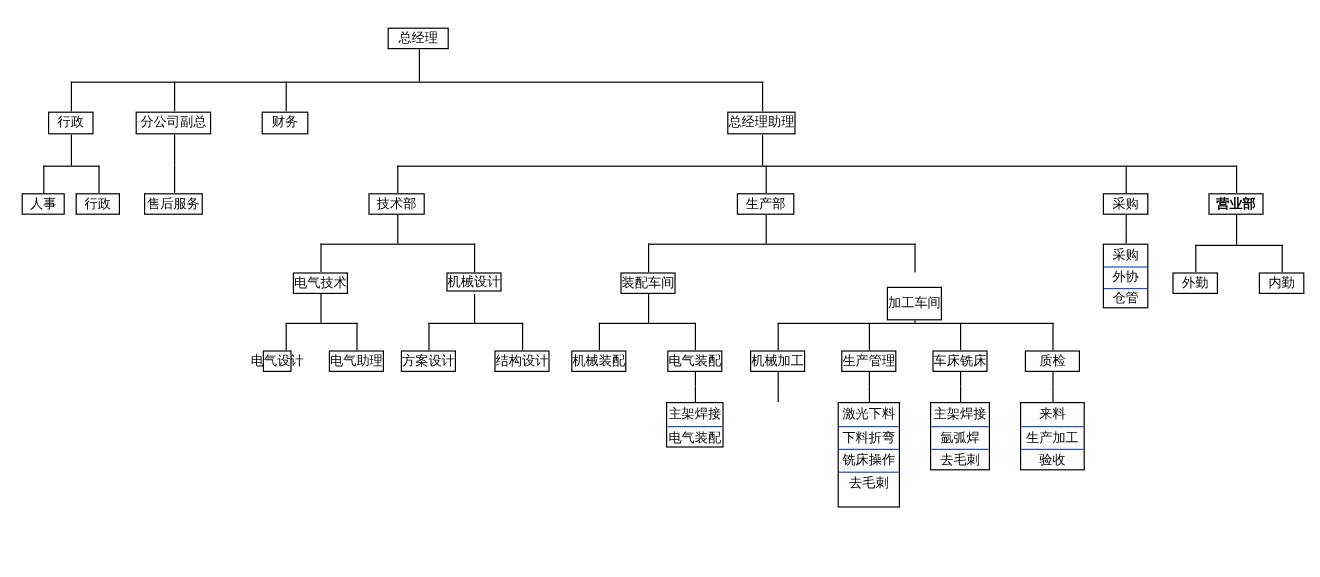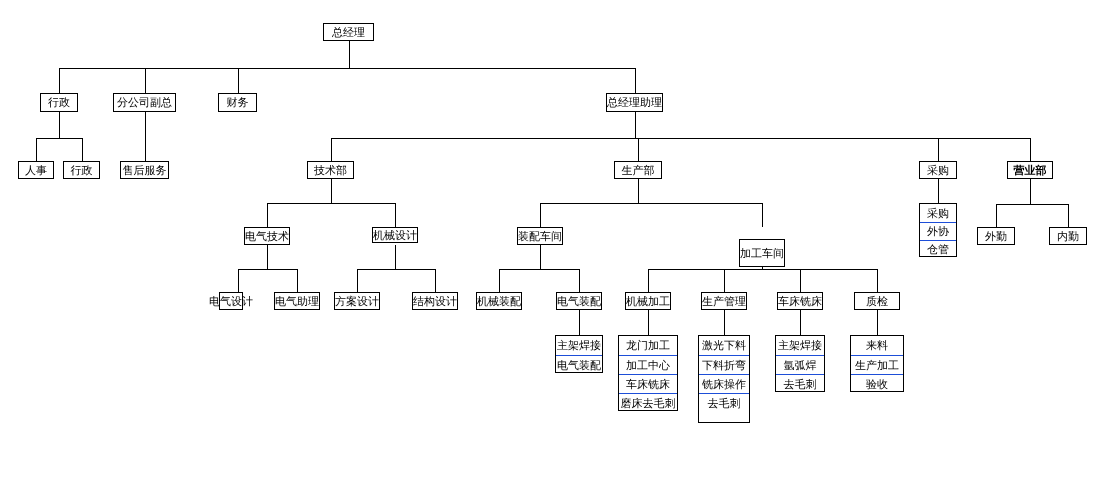--- a/index.html
+++ b/index.html
@@ -85,26 +85,20 @@
     <div class="node" style="left: 854px; top: 292px; width: 46px; height: 18px;">质检</div>
     <div class="stack" style="left: 919px; top: 203px; width: 38px; height: 54px;">
       <div class="stack-row" style="height: 18px;">采购</div>
       <div class="stack-row" style="height: 18px;">外协</div>
       <div class="stack-row" style="height: 18px;">仓管</div>
     </div>
     <div class="stack" style="left: 555px; top: 335px; width: 48px; height: 38px;">
       <div class="stack-row" style="height: 19px;">主架焊接</div>
       <div class="stack-row" style="height: 19px;">电气装配</div>
     </div>
-    <div class="stack" style="left: 618px; top: 335px; width: 60px; height: 76px;">
-      <div class="stack-row" style="height: 19px;">龙门加工</div>
-      <div class="stack-row" style="height: 19px;">加工中心</div>
-      <div class="stack-row" style="height: 19px;">车床铣床</div>
-      <div class="stack-row" style="height: 19px;">磨床去毛刺</div>
-    </div>
     <div class="stack" style="left: 698px; top: 335px; width: 52px; height: 88px;">
       <div class="stack-row" style="height: 19px;">激光下料</div>
       <div class="stack-row" style="height: 19px;">下料折弯</div>
       <div class="stack-row" style="height: 19px;">铣床操作</div>
       <div class="stack-row" style="height: 19px;">去毛刺</div>
     </div>
     <div class="stack" style="left: 775px; top: 335px; width: 50px; height: 57px;">
       <div class="stack-row" style="height: 19px;">主架焊接</div>
       <div class="stack-row" style="height: 19px;">氩弧焊</div>
       <div class="stack-row" style="height: 19px;">去毛刺</div>

